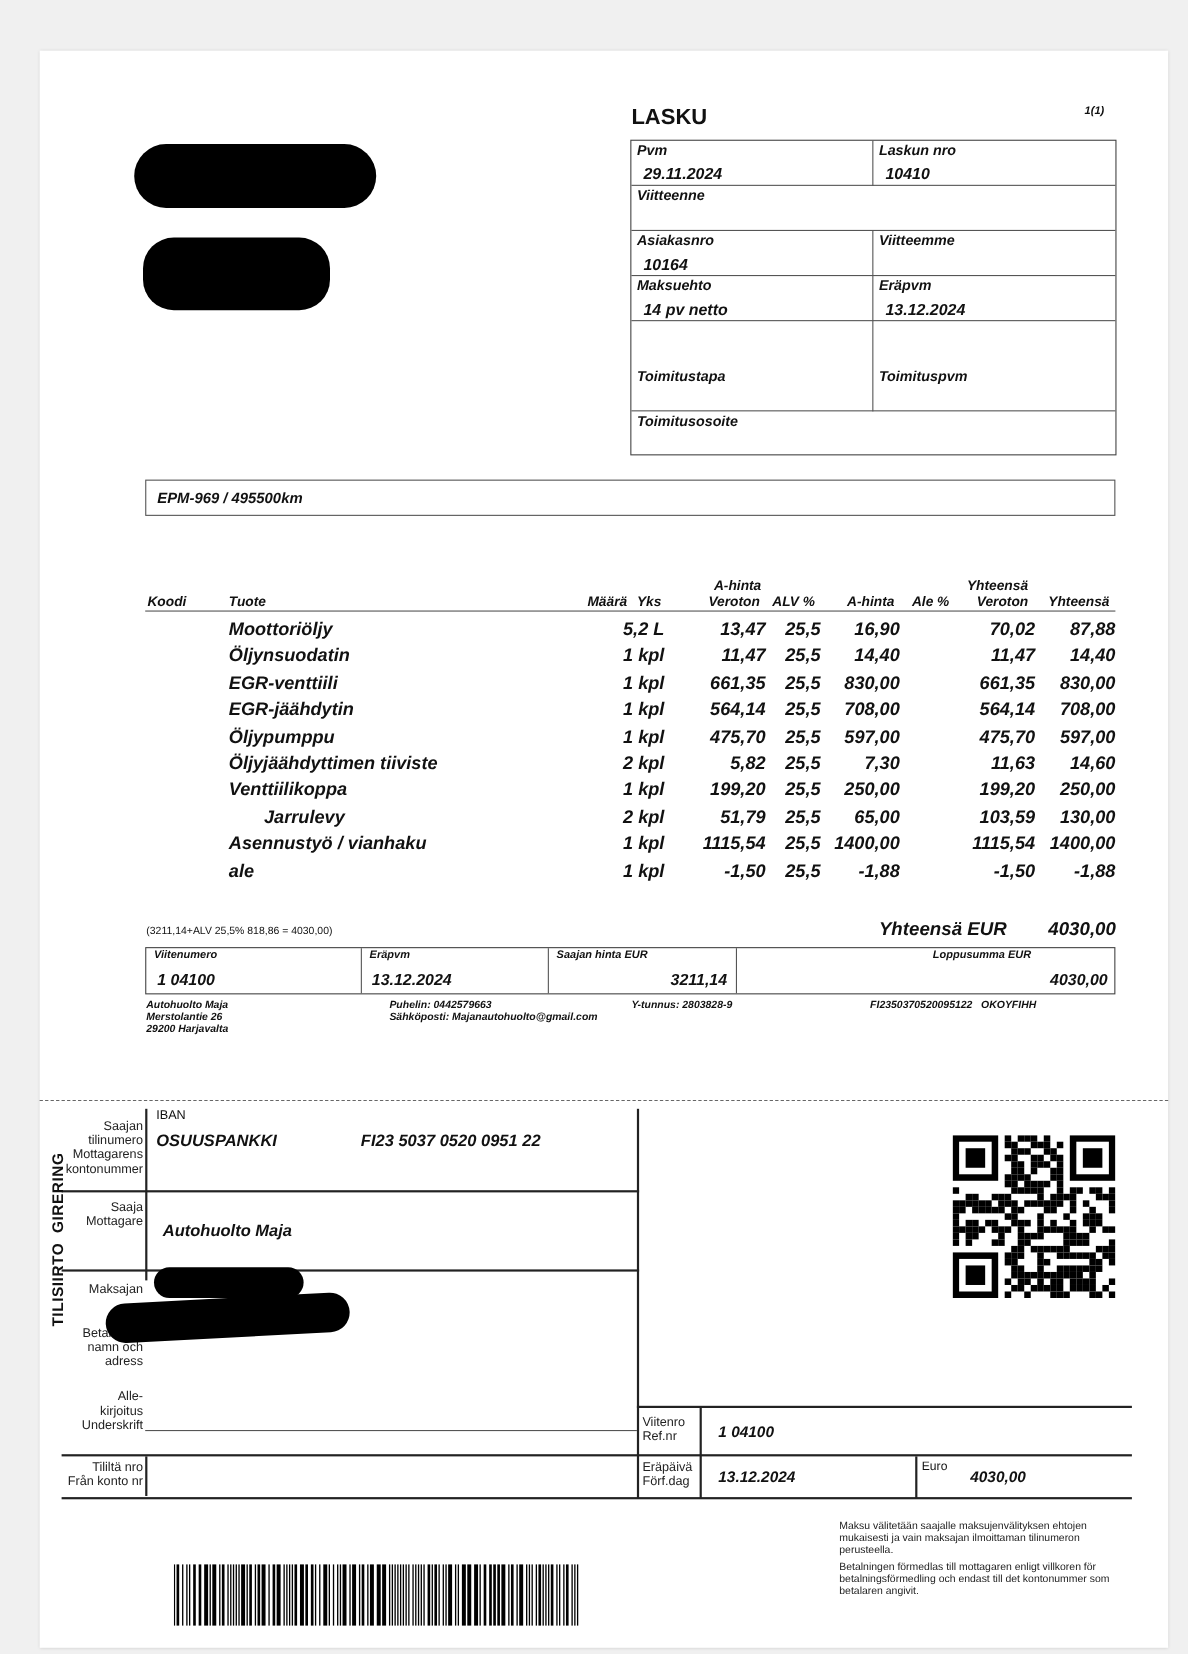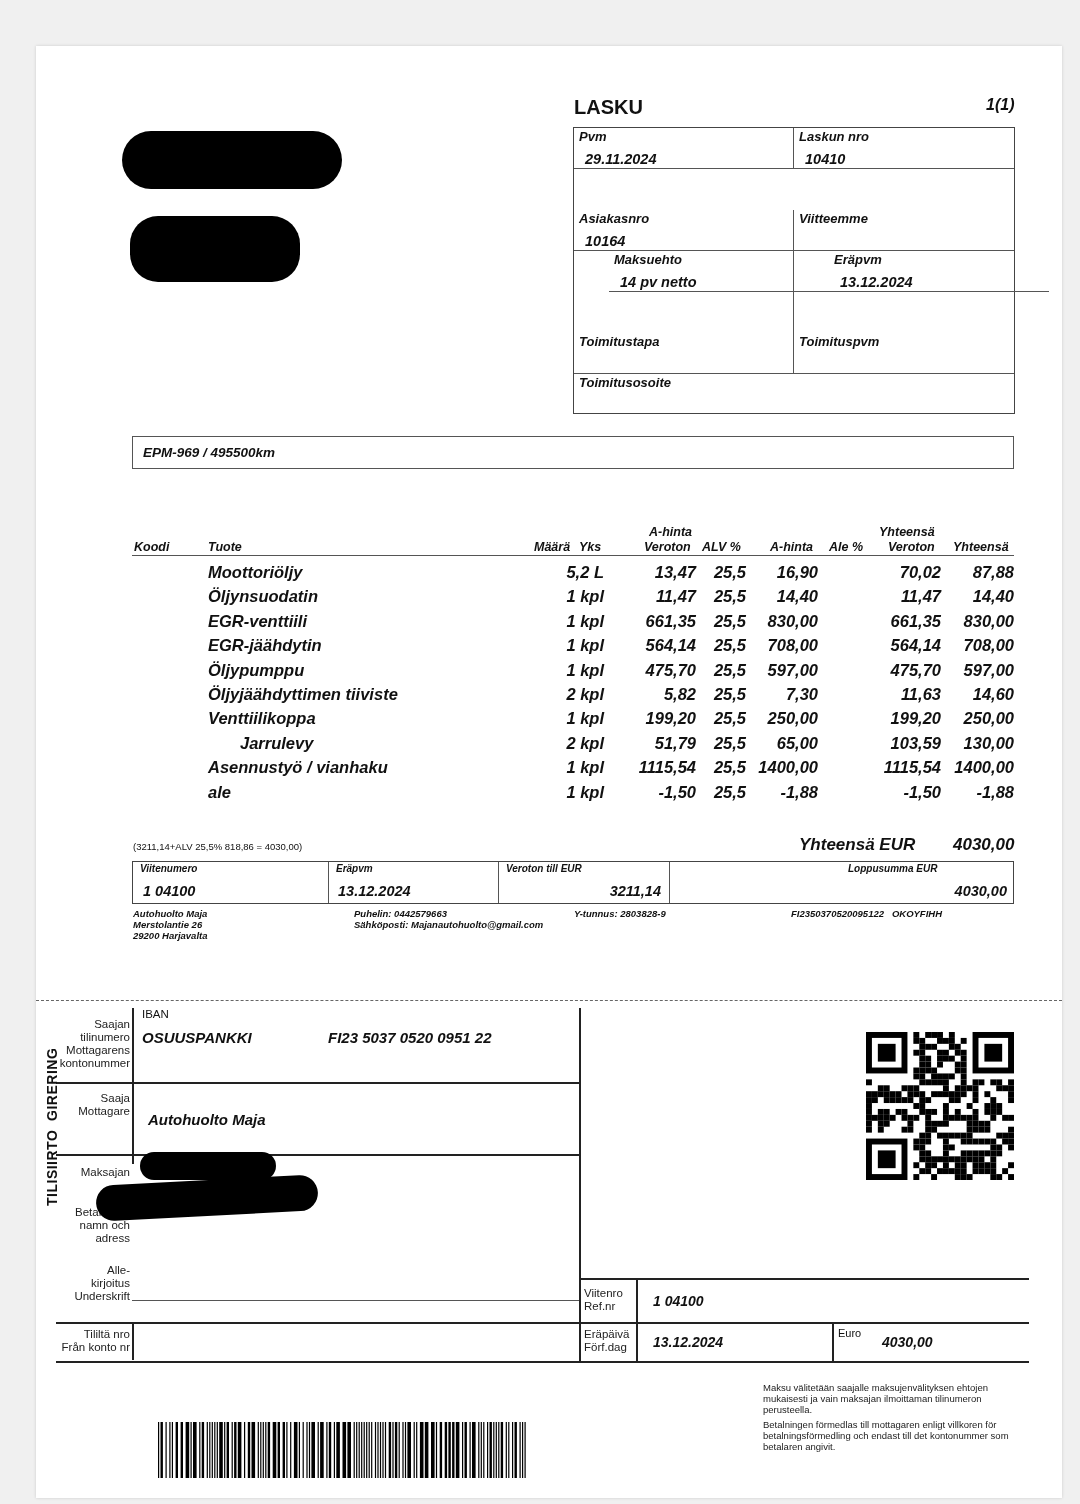--- a/index.html
+++ b/index.html
@@ -5,21 +5,21 @@
   html,body{margin:0;padding:0;}
   body{width:1080px;height:1504px;background:#f0f0f0;position:relative;overflow:hidden;
        font-family:"Liberation Sans","DejaVu Sans",sans-serif;color:#111;}
   .page{position:absolute;left:36px;top:46px;width:1026px;height:1452px;background:#fff;
         box-shadow:0 0 3px rgba(0,0,0,.15);}
   .abs{position:absolute;}
   .it{font-style:italic;font-weight:bold;}
   .redact{position:absolute;background:#000;}
   
   .title{left:538px;top:50px;font-size:20px;font-weight:bold;}
-  .pagenum{left:950px;top:50px;font-size:16px;}
+  .pagenum{left:950px;top:50px;font-size:10px;}
   .infobox{left:537px;top:81px;width:440px;height:285px;border:1.5px solid #444;}
   .cell{position:absolute;border-bottom:1.5px solid #555;box-sizing:border-box;}
   .cell .lbl{position:absolute;left:5px;top:1px;font-size:13px;font-style:italic;font-weight:bold;}
   .cell .val{position:absolute;left:11px;top:23px;font-size:14.5px;font-style:italic;font-weight:bold;}
   .vdiv{position:absolute;width:0;border-left:1.5px solid #555;}
   .vehicle{left:96px;top:390px;width:880px;height:31px;border:1.3px solid #555;}
   .vehicle span{position:absolute;left:10px;top:8px;font-size:13.5px;}
   
   .th{position:absolute;font-size:12.5px;font-style:italic;font-weight:bold;top:494px;white-space:nowrap;}
   .th2{top:479px;}
@@ -55,26 +55,29 @@
   <div class="abs title">LASKU</div>
   <div class="abs pagenum it">1(1)</div>
 
   <div class="abs infobox">
     <div class="cell" style="left:0;top:0;width:440px;height:41px;">
       <span class="lbl">Pvm</span>
       <span class="val">29.11.2024</span>
       <span class="lbl" style="left:225px">Laskun nro</span>
       <span class="val" style="left:231px">10410</span>
     </div>
+    <div class="cell" style="left:0;top:41px;width:440px;height:41px;">
+      <span class="lbl">Viitteenne</span>
+    </div>
     <div class="cell" style="left:0;top:82px;width:440px;height:41px;">
       <span class="lbl">Asiakasnro</span>
       <span class="val">10164</span>
       <span class="lbl" style="left:225px">Viitteemme</span>
     </div>
-    <div class="cell" style="left:0;top:123px;width:440px;height:41px;margin-left:35px;">
+    <div class="cell" style="left:0;top:123px;width:440px;height:41px;">
       <span class="lbl">Maksuehto</span>
       <span class="val">14 pv netto</span>
       <span class="lbl" style="left:225px">Eräpvm</span>
       <span class="val" style="left:231px">13.12.2024</span>
     </div>
     <div class="cell" style="left:0;top:205px;width:440px;height:41px;">
       <span class="lbl">Toimitustapa</span>
       <span class="lbl" style="left:225px">Toimituspvm</span>
     </div>
     <div class="cell" style="left:0;top:246px;width:440px;height:39px;border-bottom:none;">
@@ -202,21 +205,21 @@
   <div class="abs sumbox">
     <div class="sumcell" style="left:0;width:196px;">
       <span class="lbl">Viitenumero</span>
       <span class="val" style="left:10px">1 04100</span>
     </div>
     <div class="sumcell" style="left:196px;width:170px;">
       <span class="lbl">Eräpvm</span>
       <span class="val" style="left:9px">13.12.2024</span>
     </div>
     <div class="sumcell" style="left:366px;width:171px;">
-      <span class="lbl">Veroton till EUR</span>
+      <span class="lbl">Saajan hinta EUR</span>
       <span class="val r" style="right:8px">3211,14</span>
     </div>
     <div class="sumcell" style="left:708px;width:172px;border-right:none;">
       <span class="lbl">Loppusumma EUR</span>
       <span class="val r" style="right:6px">4030,00</span>
     </div>
   </div>
 
   <div class="abs footer" style="left:97px;top:862px;">
     <div>Autohuolto Maja</div>

